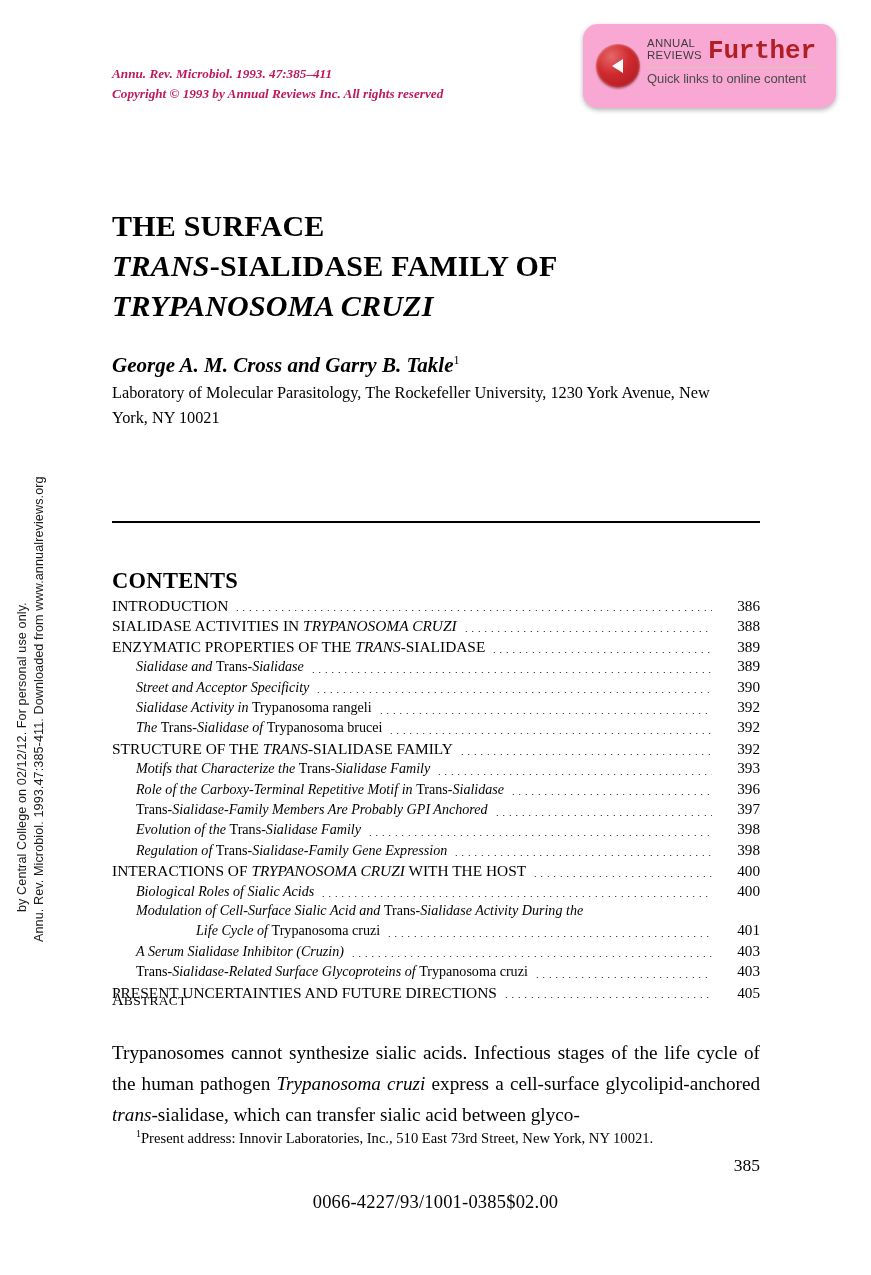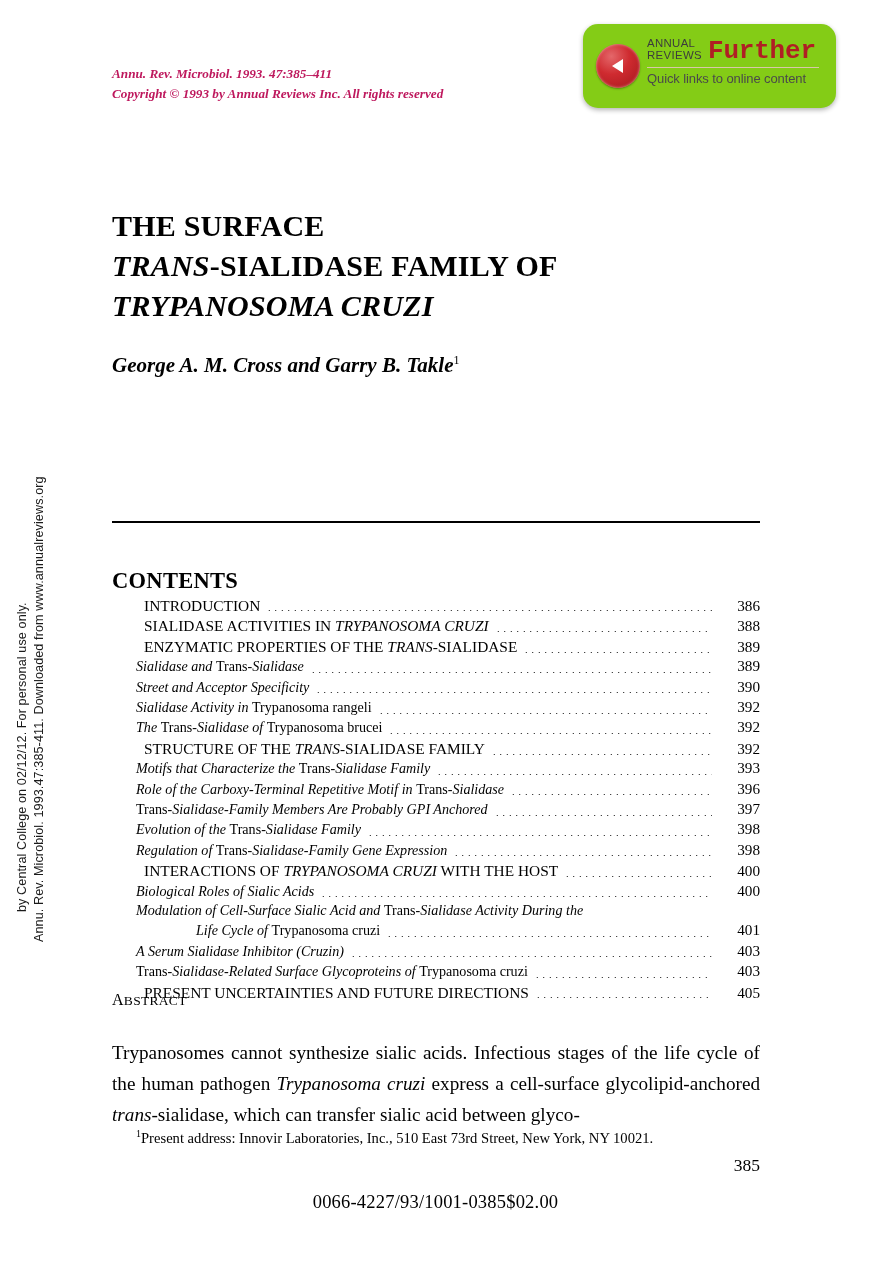--- a/index.html
+++ b/index.html
@@ -46,21 +46,21 @@
     top: 912px;
   }
 
   
   .further-badge {
     position: absolute;
     left: 583px;
     top: 24px;
     width: 253px;
     height: 84px;
-    background: #84cc16;
+    background: #f9a8d4;
     border-radius: 15px;
     box-shadow: 0 2px 5px rgba(0,0,0,0.30);
     overflow: hidden;
   }
   .fb-play {
     position: absolute;
     left: 13px;
     top: 20px;
     width: 44px;
     height: 44px;
@@ -195,21 +195,21 @@
     top: 594px;
     width: 648px;
     font-size: 15.3px;
   }
   .toc-row {
     display: flex;
     align-items: baseline;
     line-height: 19.3px;
     white-space: nowrap;
   }
-  .toc-row.lvl1 { font-size: 15.4px; margin-top: 1.5px; margin-left: 32px; }
+  .toc-row.lvl1 { font-size: 15.4px; margin-top: 1.5px; }
   .toc-row.lvl2 { font-size: 14.1px; padding-left: 24px; }
   .toc-row.lvl3 { font-size: 14.1px; padding-left: 84px; }
   .toc-label { flex: 0 0 auto; }
   .toc-row.lvl2 .toc-label,
   .toc-row.lvl3 .toc-label { font-style: italic; }
   .toc-label .rm { font-style: normal; }
   .toc-label .it { font-style: italic; }
   .leader {
     flex: 1 1 auto;
     margin: 0 4px 0 6px;
@@ -322,20 +322,21 @@
   </div>
 
   <h1 class="title">
     <span>THE SURFACE</span><br>
     <span class="it">TRANS</span><span>-SIALIDASE FAMILY OF</span><br>
     <span class="it">TRYPANOSOMA CRUZI</span>
   </h1>
 
   <div class="authors"><span>George A. M. Cross and Garry B. Takle</span><sup>1</sup></div>
 
+  <div class="affil">Laboratory of Molecular Parasitology, The Rockefeller University, 1230 York Avenue, New York, NY 10021</div>
 
 
   <div class="hr"></div>
 
   <h2 class="contents-h">CONTENTS</h2>
 
   <div class="toc" id="toc-root">
       <div class="toc-row lvl1">
         <span class="toc-label"><span class="rm">INTRODUCTION</span></span>
         <span class="leader"></span>

